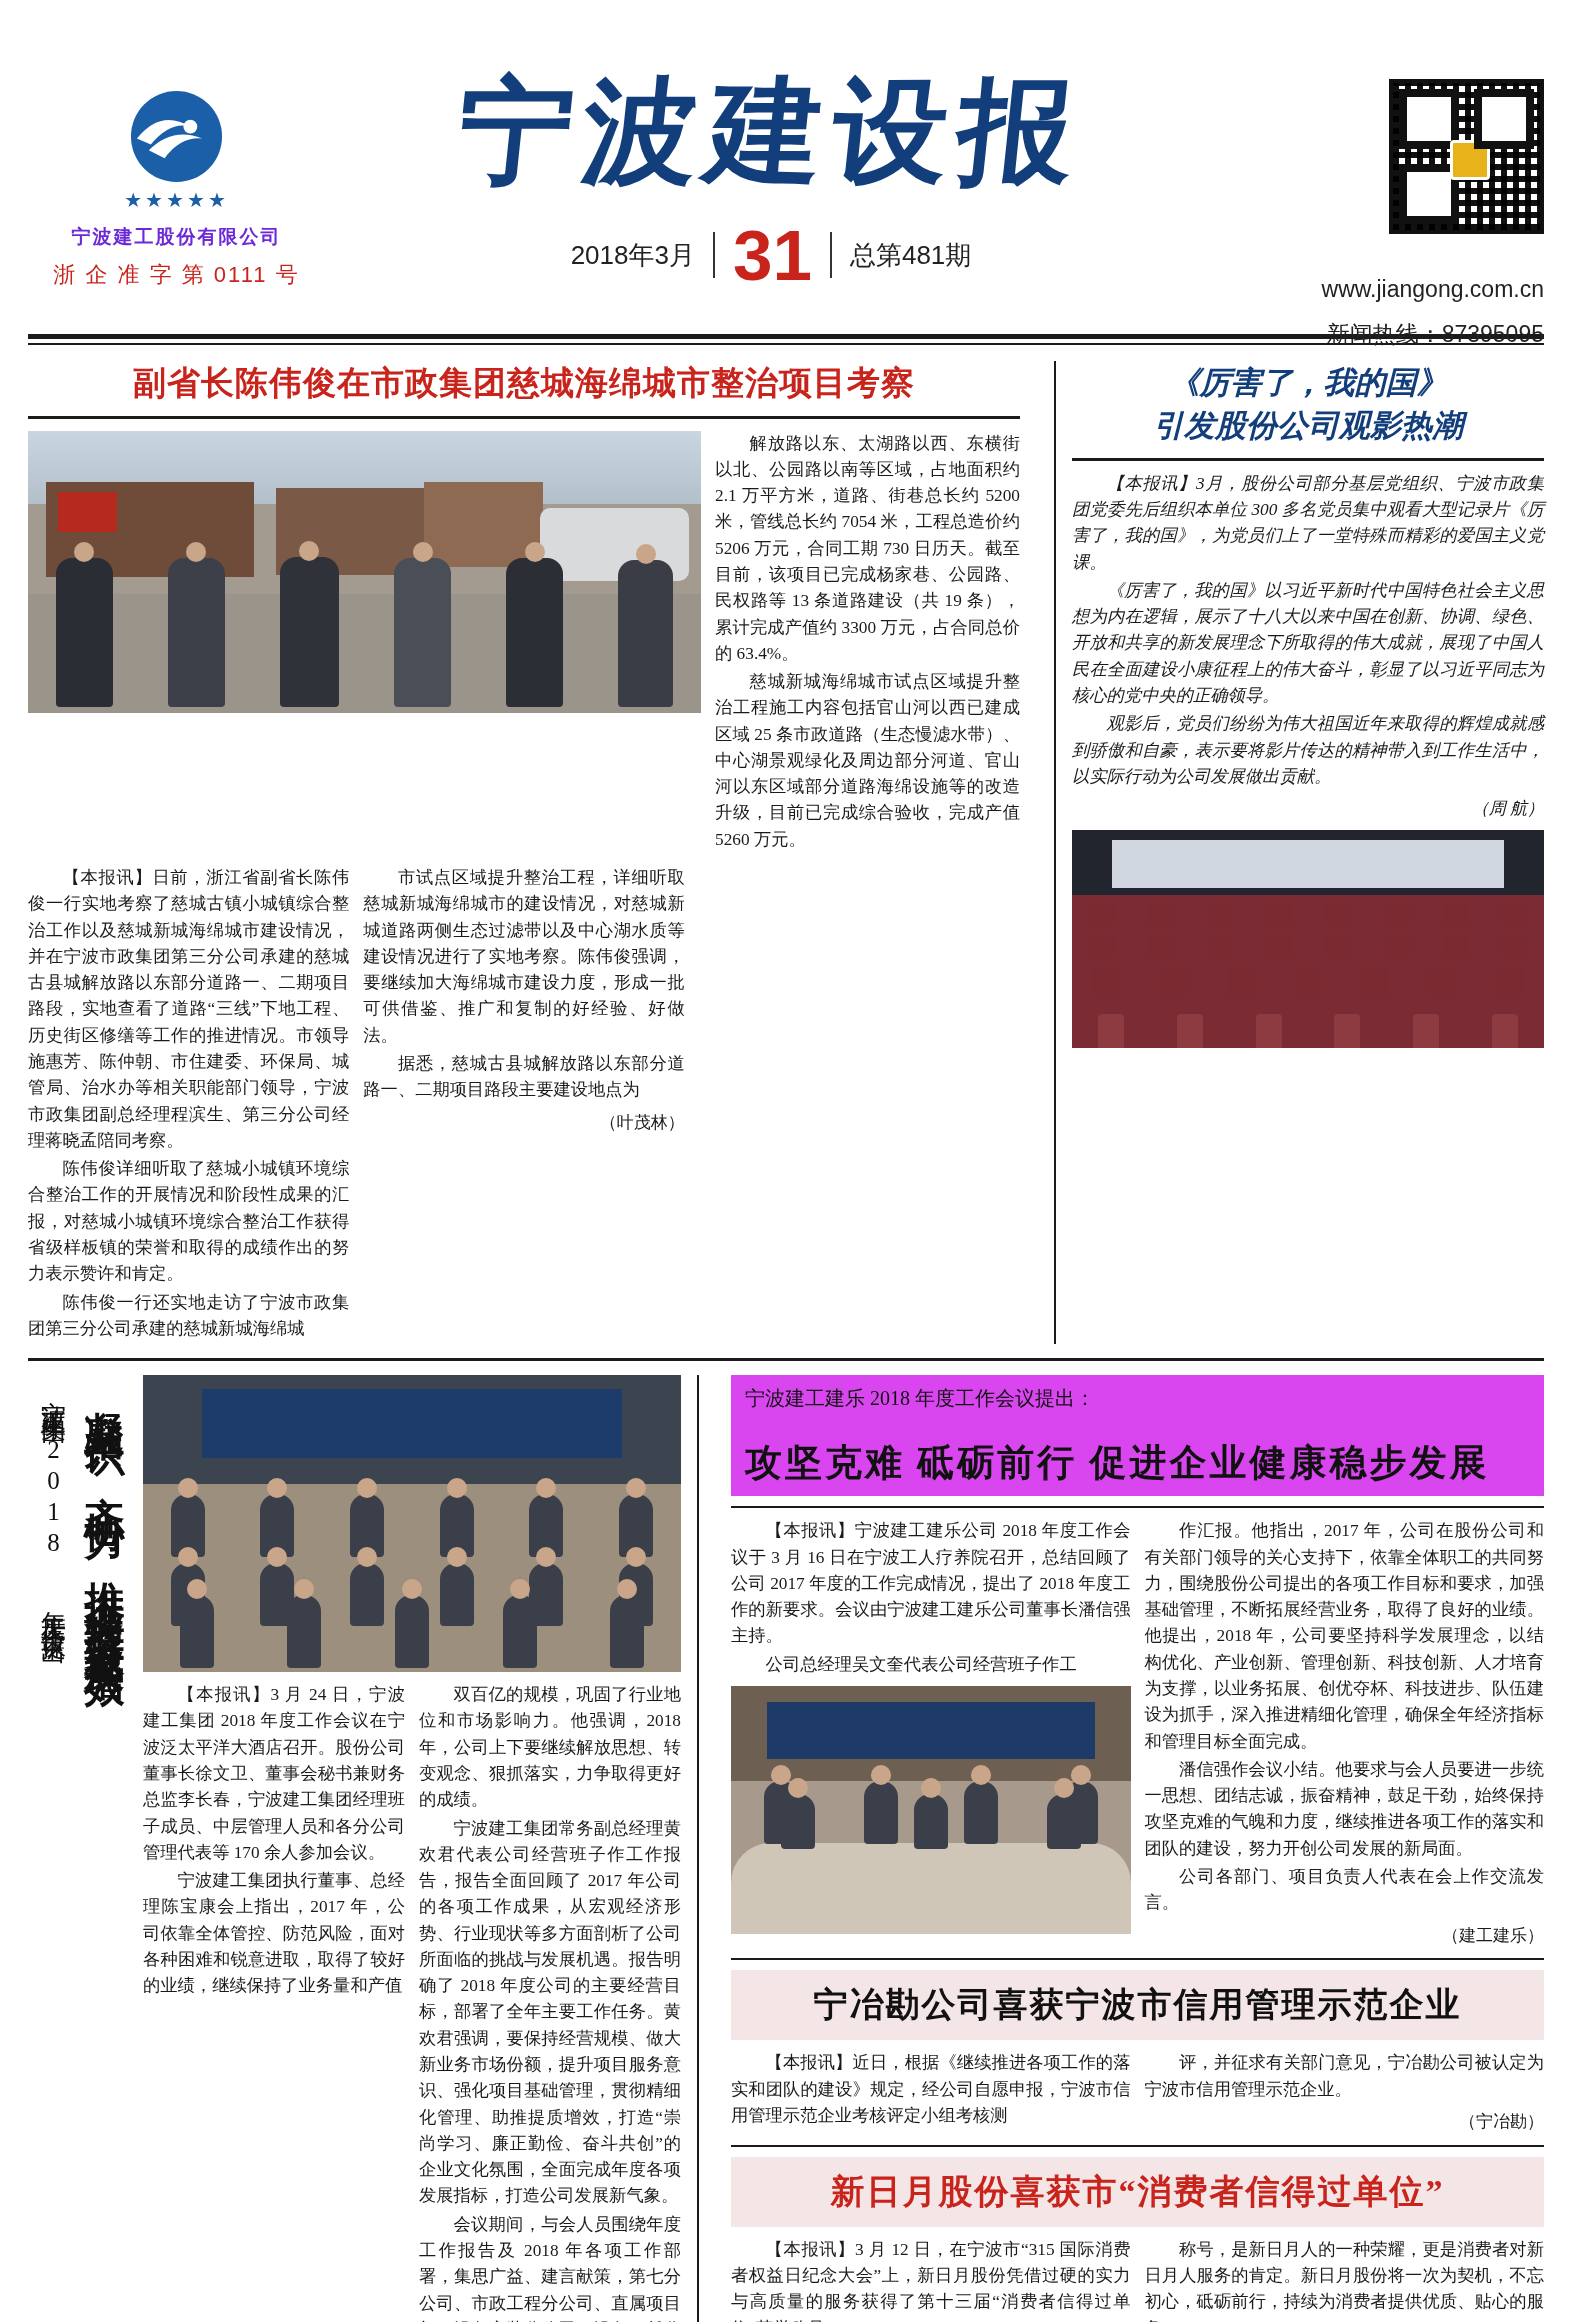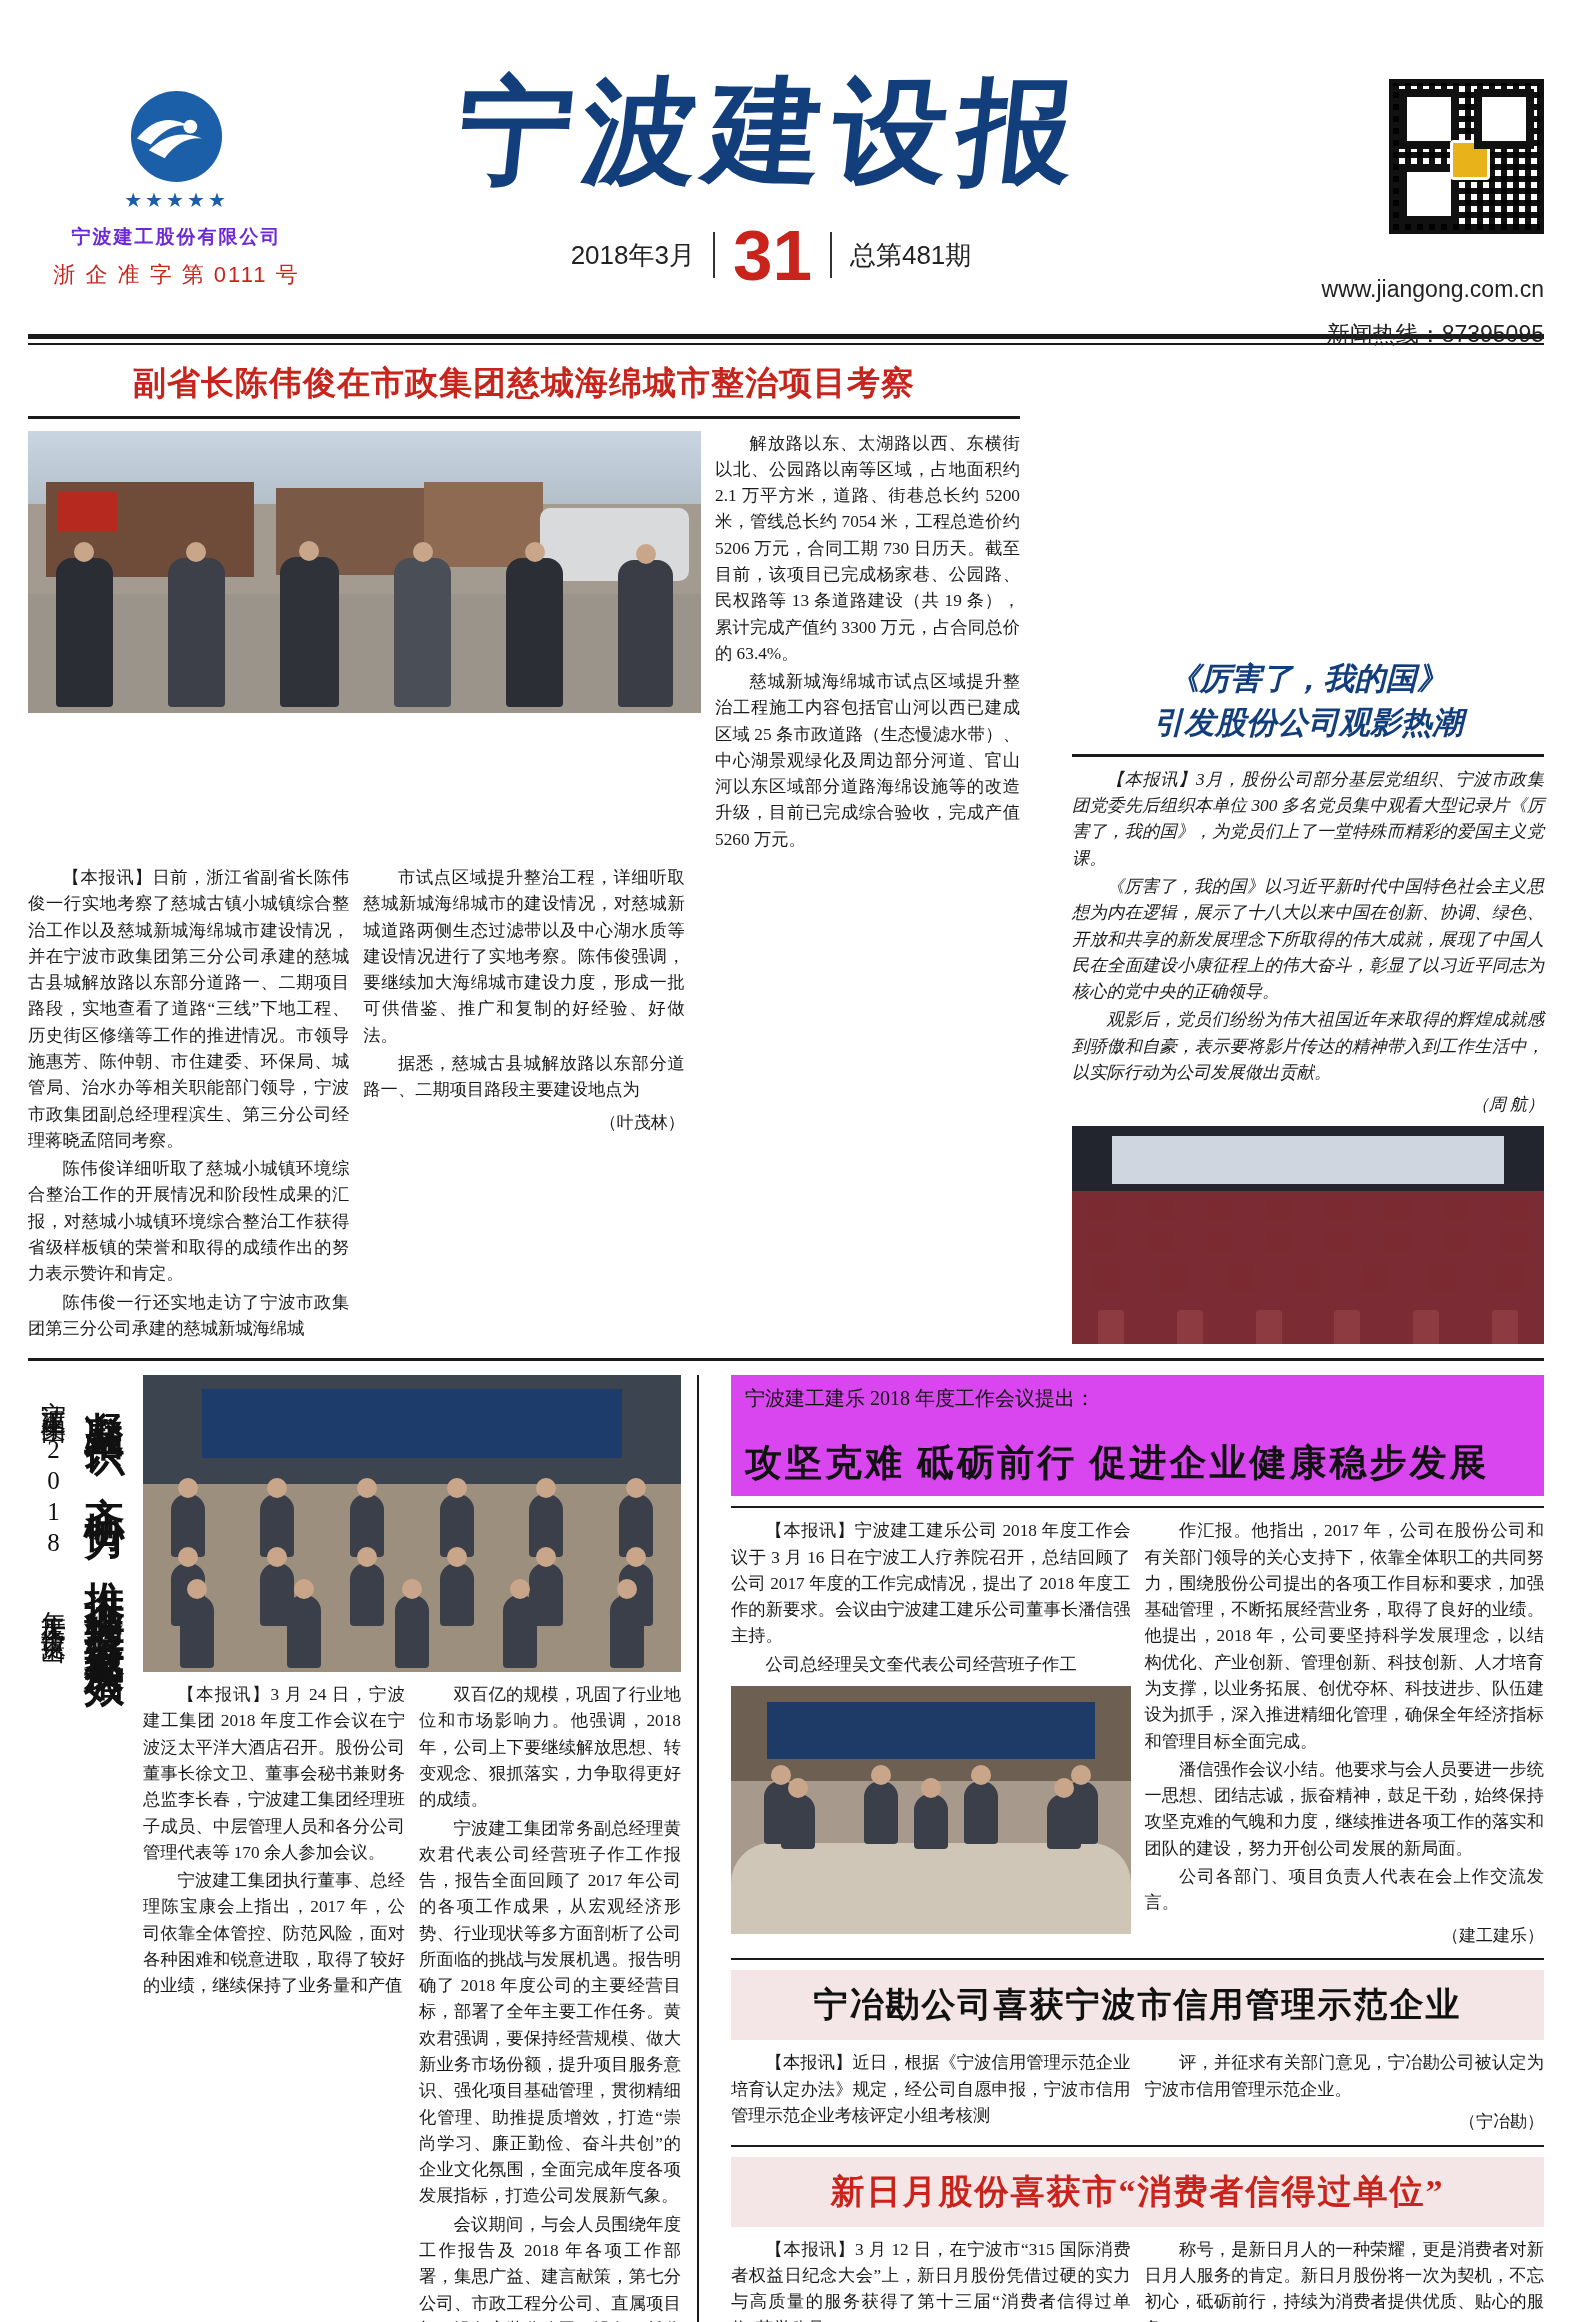--- a/index.html
+++ b/index.html
@@ -51,21 +51,21 @@
   .rule-thick{height:5px;background:#1b1b1b;margin-top:8px;}
   .rule-thin{height:2px;background:#1b1b1b;margin-top:4px;}
 
   
   .cn{font-family:"Liberation Serif","DejaVu Serif",serif;}
   .body-text{font-size:17.3px;line-height:1.52;text-align:justify;color:#1a1a1a;}
   .body-text p{margin:0 0 2px 0;text-indent:2em;}
   .sig{text-align:right;font-size:17px;margin-top:6px;}
 
   
-  .top-section{display:flex;margin-top:16px;align-items:flex-end;}
+  .top-section{display:flex;margin-top:16px;}
   .top-left{width:1010px;padding-right:18px;box-sizing:border-box;}
   .vsep{width:2px;background:#1b1b1b;margin:0 16px;}
   .top-right{flex:1;font-style:italic;}
 
   .headline-red{
     color:#c8241c;font-weight:bold;font-size:33px;letter-spacing:1px;
     text-align:center;line-height:1.35;
   }
   .hl-underline{height:3px;background:#1b1b1b;margin-top:10px;}
 
@@ -367,21 +367,21 @@
         </div>
       </div>
 
       <div class="mini-rule"></div>
 
       <div class="pinkbar">
         <div class="box-title">宁冶勘公司喜获宁波市信用管理示范企业</div>
       </div>
       <div class="two-col" style="margin-top:10px;">
         <div class="col body-text cn">
-          <p>【本报讯】近日，根据《宁波信用管理示范企业培育认定办法》规定，经公司自愿申报，宁波市信用管理示范企业考核评定小组考核测</p>
+          <p>【本报讯】近日，根据《继续推进各项工作的落实和团队的建设》规定，经公司自愿申报，宁波市信用管理示范企业考核评定小组考核测</p>
         </div>
         <div class="col body-text cn">
           <p>评，并征求有关部门意见，宁冶勘公司被认定为宁波市信用管理示范企业。</p>
           <div class="sig">（宁冶勘）</div>
         </div>
       </div>
 
       <div class="mini-rule"></div>
 
       <div class="pinkbar">

